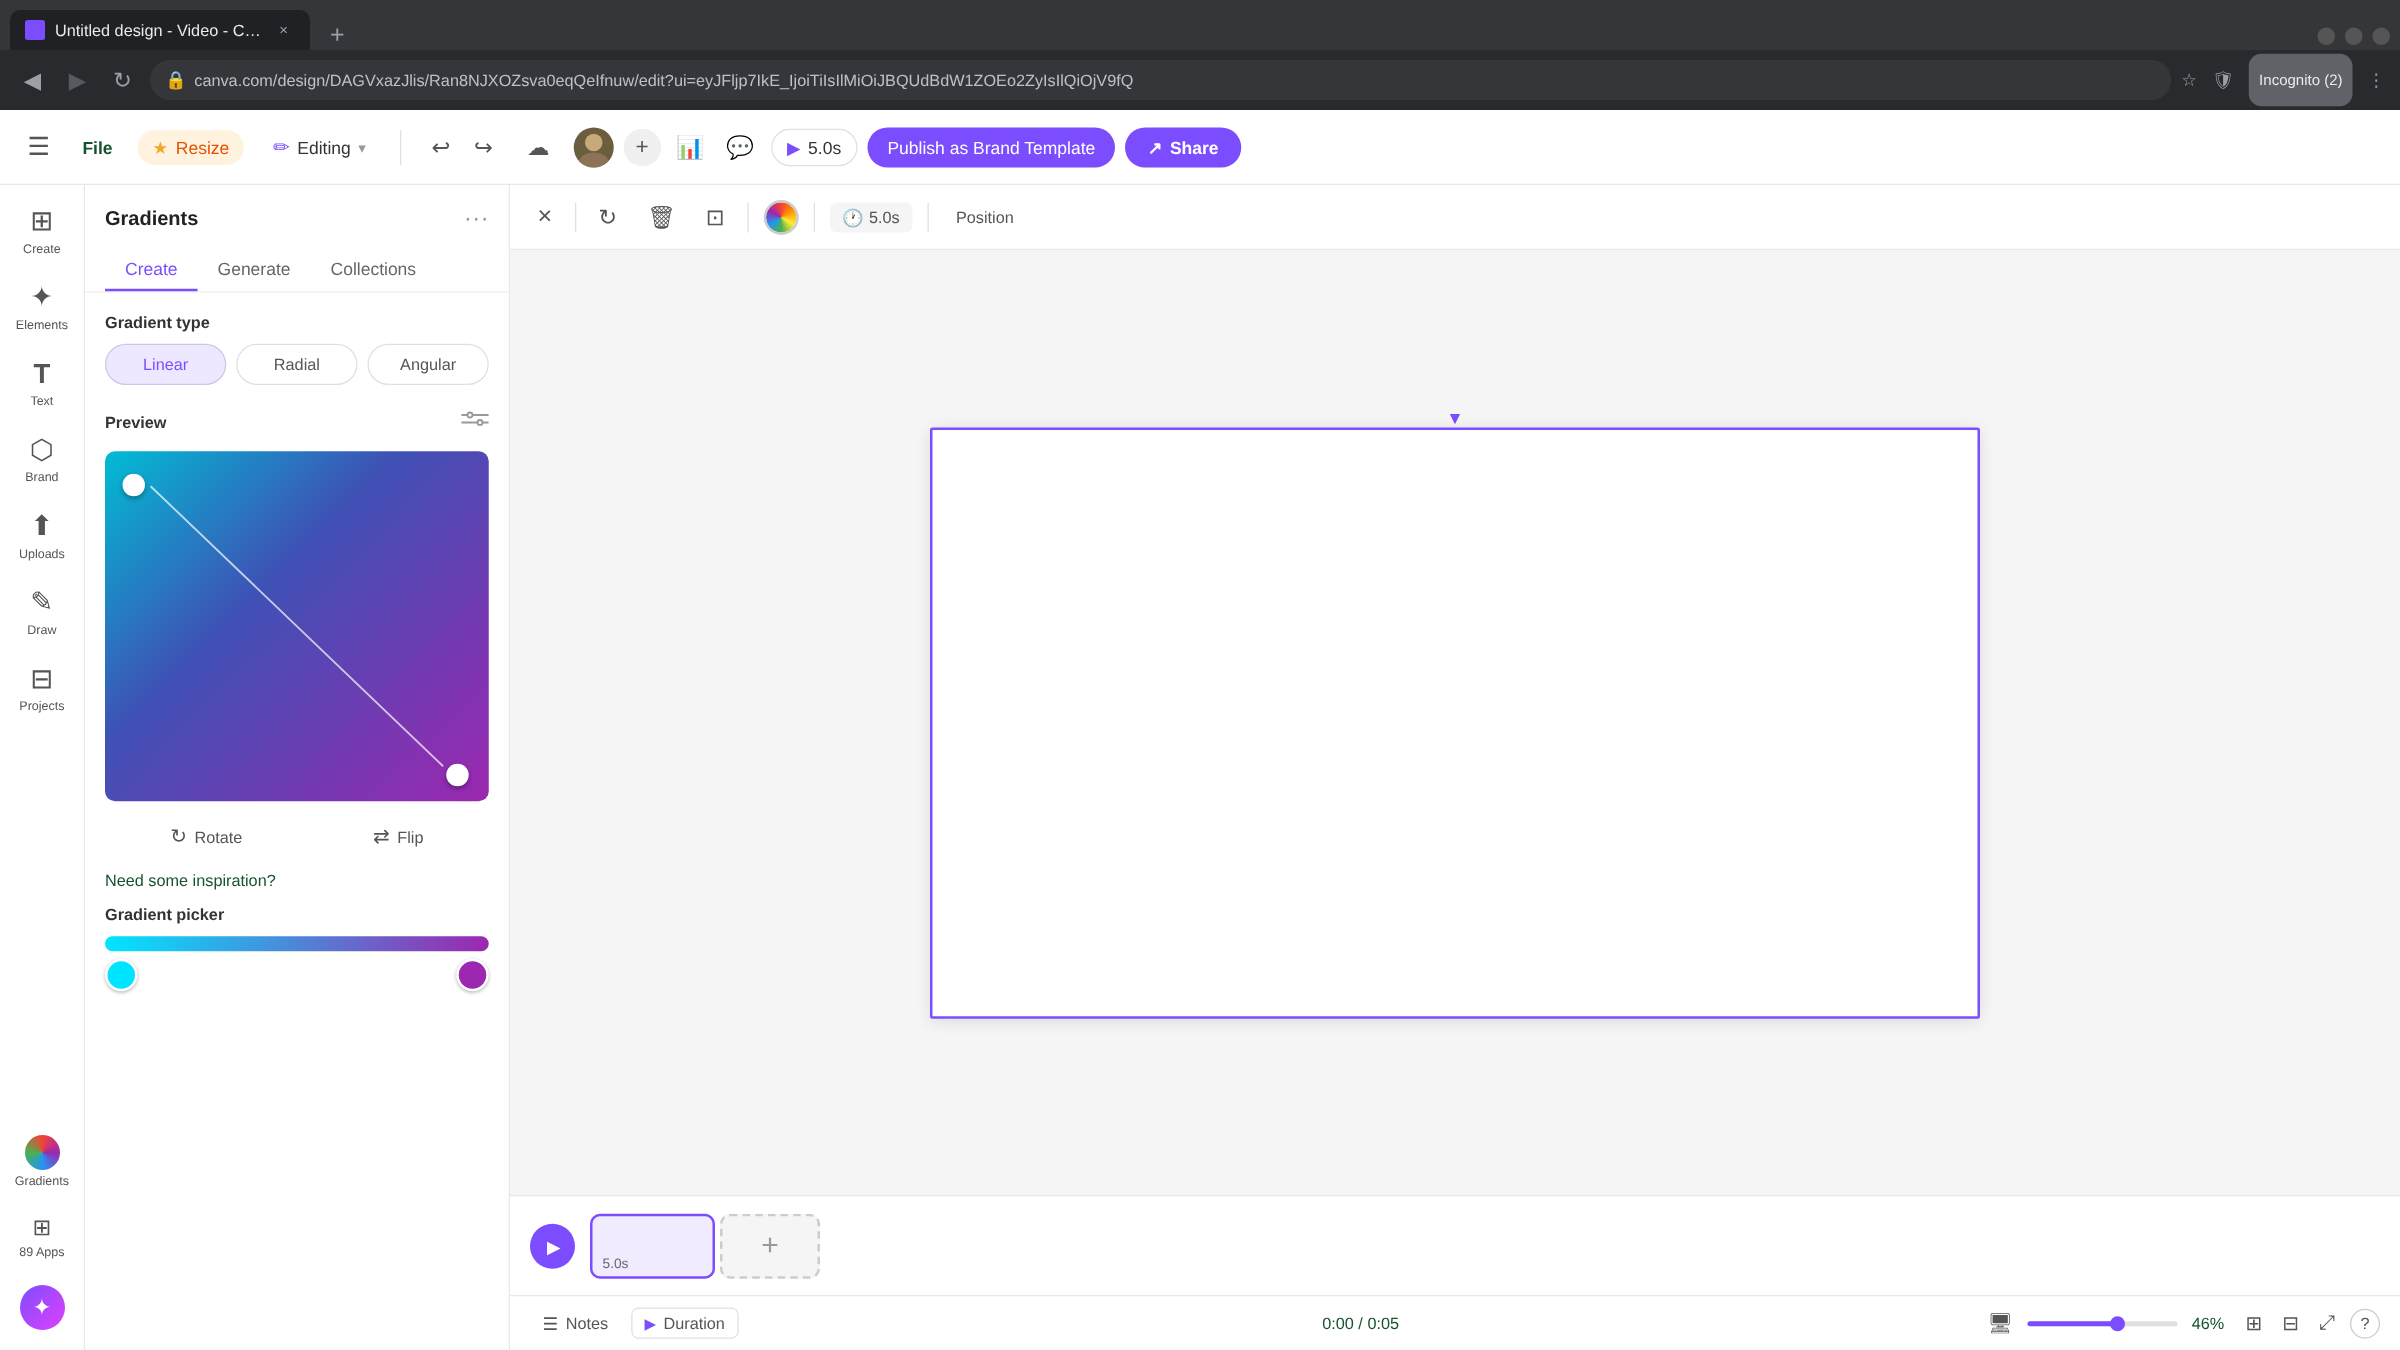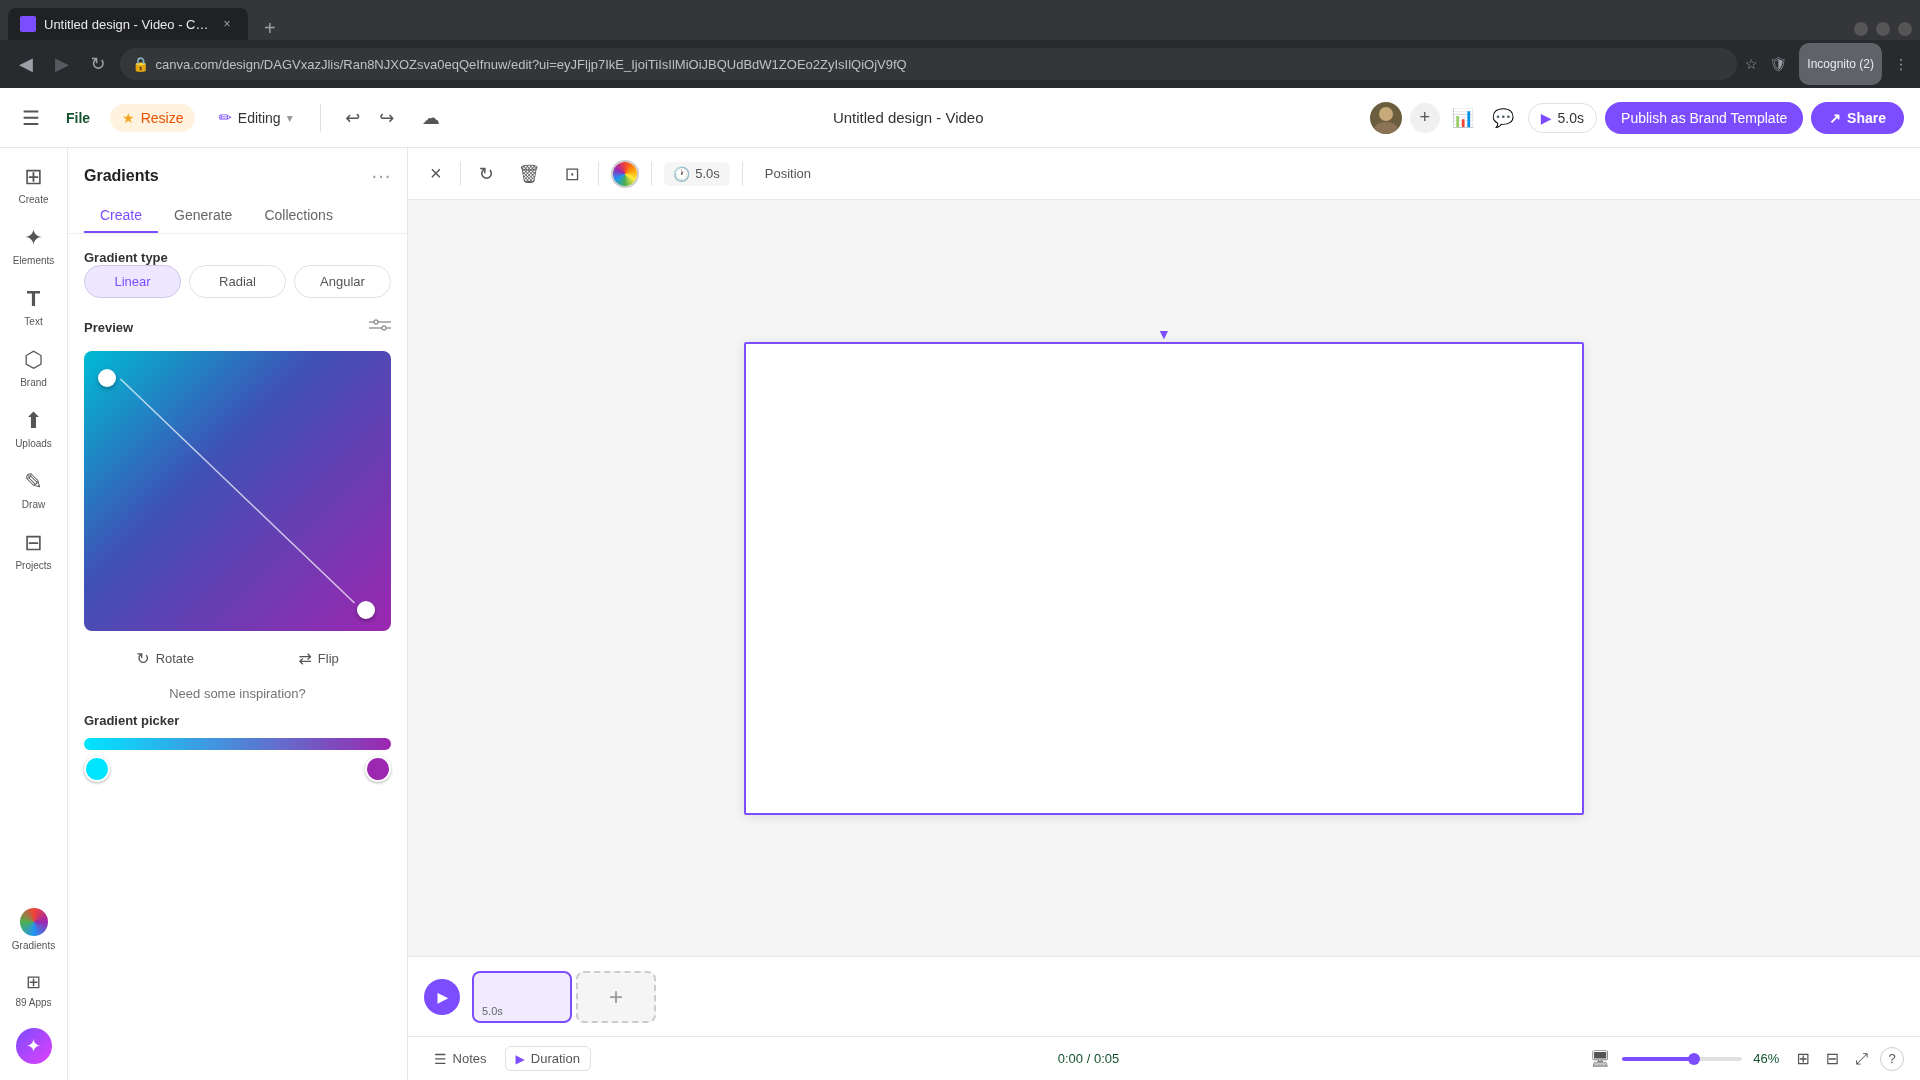--- a/index.html
+++ b/index.html
@@ -64,35 +64,35 @@
 
     
     .gradients-panel { width: 340px; background: #fff; border-right: 1px solid #e8e8e8; display: flex; flex-direction: column; overflow: hidden; }
     .panel-header { padding: 16px 16px 0; display: flex; align-items: center; justify-content: space-between; }
     .panel-title { font-size: 16px; font-weight: 600; color: #222; }
     .panel-more { color: #999; font-size: 20px; cursor: pointer; }
     .panel-tabs { display: flex; padding: 12px 16px 0; border-bottom: 1px solid #f0f0f0; gap: 0; }
     .panel-tab { padding: 8px 16px; font-size: 14px; font-weight: 500; color: #666; cursor: pointer; border-bottom: 2px solid transparent; }
     .panel-tab.active { color: #7c4dff; border-bottom: 2px solid #7c4dff; }
     .panel-content { padding: 16px; overflow-y: auto; flex: 1; }
-    .gradient-type-label { font-size: 13px; font-weight: 600; color: #333; }
+    .gradient-type-label { font-size: 13px; font-weight: 600; color: #333; margin-bottom: 10px; }
     .gradient-type-btns { display: flex; gap: 8px; margin-bottom: 16px; }
     .gradient-type-btn { flex: 1; padding: 8px; text-align: center; border-radius: 20px; font-size: 13px; font-weight: 500; cursor: pointer; border: 1px solid #e0e0e0; background: #fff; color: #555; }
     .gradient-type-btn.active { background: #ede7ff; color: #7c4dff; border-color: #d1c4e9; }
     .preview-header { display: flex; align-items: center; justify-content: space-between; margin-bottom: 10px; }
     .preview-label { font-size: 13px; font-weight: 600; color: #333; }
     .settings-icon-btn { cursor: pointer; color: #999; font-size: 18px; }
     .gradient-preview { width: 100%; height: 280px; border-radius: 8px; background: linear-gradient(135deg, #00bcd4 0%, #3f51b5 40%, #9c27b0 100%); position: relative; cursor: pointer; }
     .gradient-handle { width: 18px; height: 18px; border-radius: 50%; background: #fff; border: 2px solid rgba(255,255,255,0.8); position: absolute; cursor: grab; box-shadow: 0 2px 4px rgba(0,0,0,0.3); }
     .gradient-handle.start { top: 18px; left: 14px; }
     .gradient-handle.end { bottom: 12px; right: 16px; }
     .gradient-line-svg { position: absolute; top: 0; left: 0; width: 100%; height: 100%; }
     .rotate-flip { display: flex; justify-content: space-around; margin: 12px 0; }
     .rotate-flip-btn { display: flex; align-items: center; gap: 6px; color: #555; font-size: 13px; font-weight: 500; cursor: pointer; padding: 6px 16px; border-radius: 20px; }
-    .inspiration-link { color: #737373; font-size: 13px; text-decoration: none; cursor: pointer; margin-bottom: 12px; display: block; text-align: center; }
+    .inspiration-link { color: #14532d; font-size: 13px; text-decoration: none; cursor: pointer; margin-bottom: 12px; display: block; }
     .gradient-picker-label { font-size: 13px; font-weight: 600; color: #333; margin-bottom: 10px; }
     .gradient-picker-bar { width: 100%; height: 12px; border-radius: 6px; background: linear-gradient(to right, #00e5ff, #9c27b0); margin-bottom: 6px; }
     .gradient-picker-stops { display: flex; justify-content: space-between; align-items: center; }
     .color-stop { width: 26px; height: 26px; border-radius: 50%; cursor: pointer; border: 2px solid #fff; box-shadow: 0 1px 3px rgba(0,0,0,0.3); }
     .color-stop.cyan { background: #00e5ff; }
     .color-stop.purple { background: #9c27b0; }
 
     
     .canvas-area { flex: 1; display: flex; flex-direction: column; background: #f5f5f5; position: relative; }
     .canvas-toolbar { background: #fff; height: 52px; display: flex; align-items: center; padding: 0 16px; gap: 12px; border-bottom: 1px solid #e8e8e8; }
@@ -186,23 +186,20 @@
       <span class="editing-icon">✏</span>
       <span>Editing</span>
       <span style="font-size:12px;color:#999;">▾</span>
     </div>
     <div class="toolbar-divider"></div>
     <div class="undo-redo">
       <span class="icon-btn">↩</span>
       <span class="icon-btn">↪</span>
     </div>
     <span class="icon-btn">☁</span>
-    <div class="title-area">
-      <span class="design-title">Untitled design - Video</span>
-    </div>
     <div class="toolbar-right">
       <div class="avatar" style="background:#6b5e3e;">
         <svg width="32" height="32" viewBox="0 0 32 32">
             <circle cx="16" cy="12" r="7" fill="#c8a97a"></circle>
             <ellipse cx="16" cy="28" rx="12" ry="8" fill="#8b7355"></ellipse>
           </svg>
       </div>
       <div class="add-btn">
         <span>+</span>
       </div>

